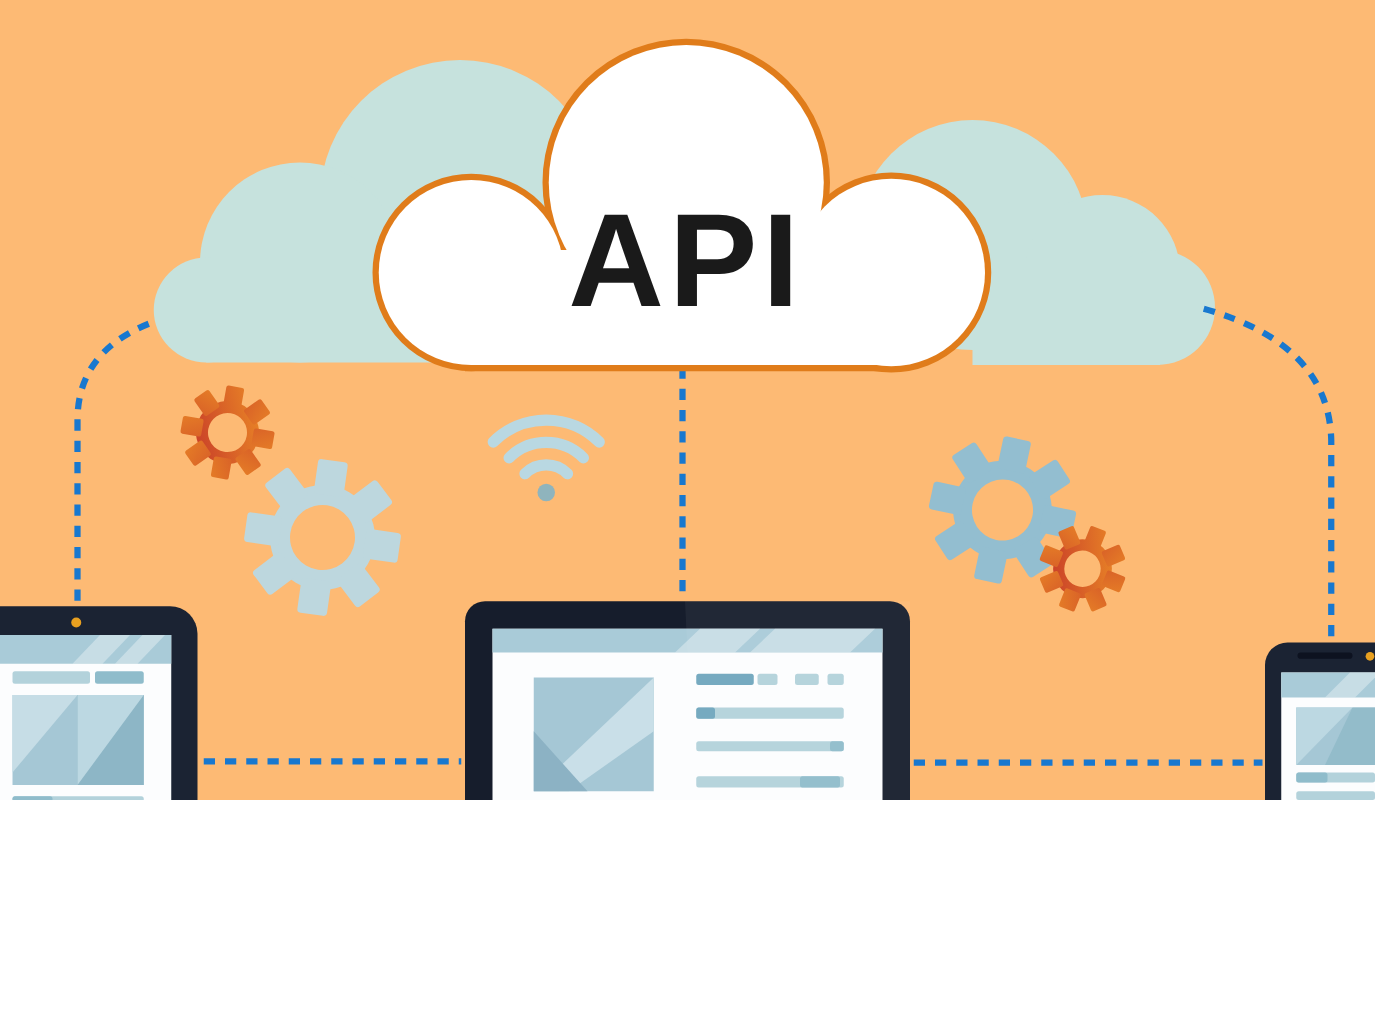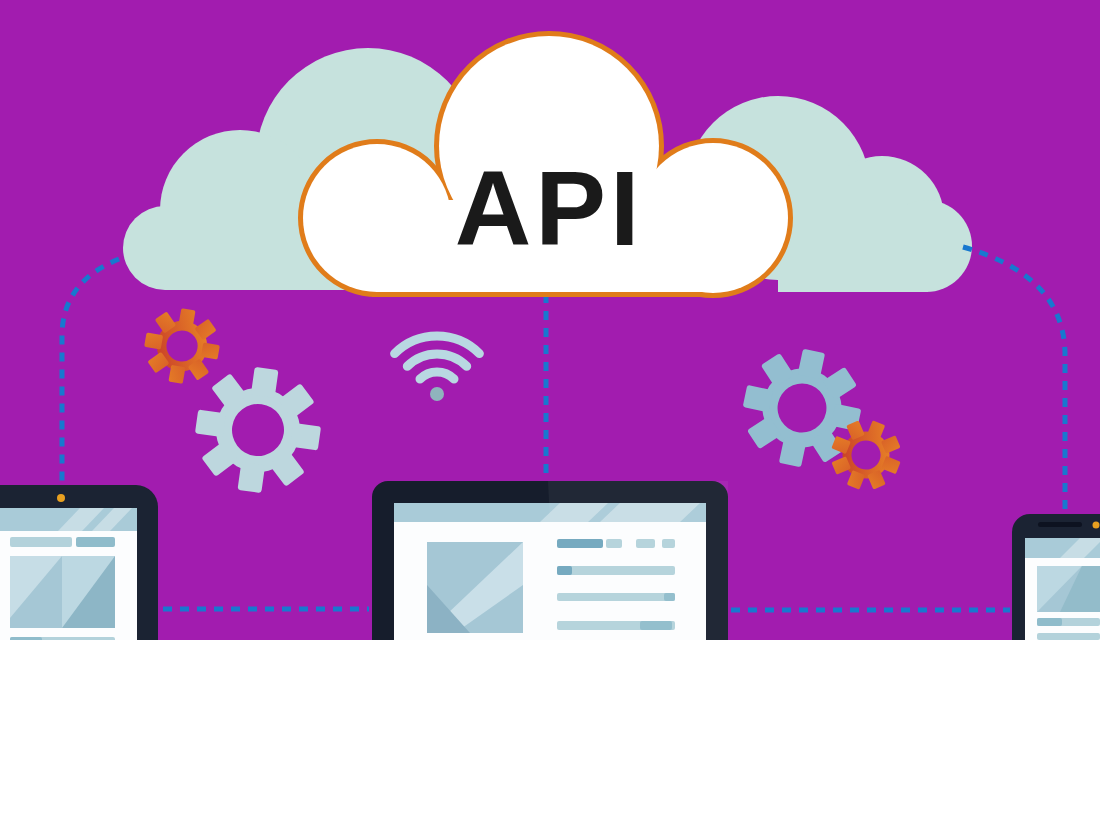--- a/index.html
+++ b/index.html
@@ -1,20 +1,20 @@
 <!DOCTYPE html>
 <html><head>
 <meta charset="utf-8">
 <style>
   html,body{margin:0;padding:0;background:#ffffff;}
   .canvas{
     position:relative;
     width:1100px;height:640px;
     overflow:hidden;
-    background:#a21caf;
+    background:#fdba74;
     font-family:"Liberation Sans", sans-serif;
   }
   svg{display:block;}
   .api-label{
     font-family:"Liberation Sans", sans-serif;
     font-weight:bold;
     font-size:106px;
     letter-spacing:4px;
   }
 </style>

